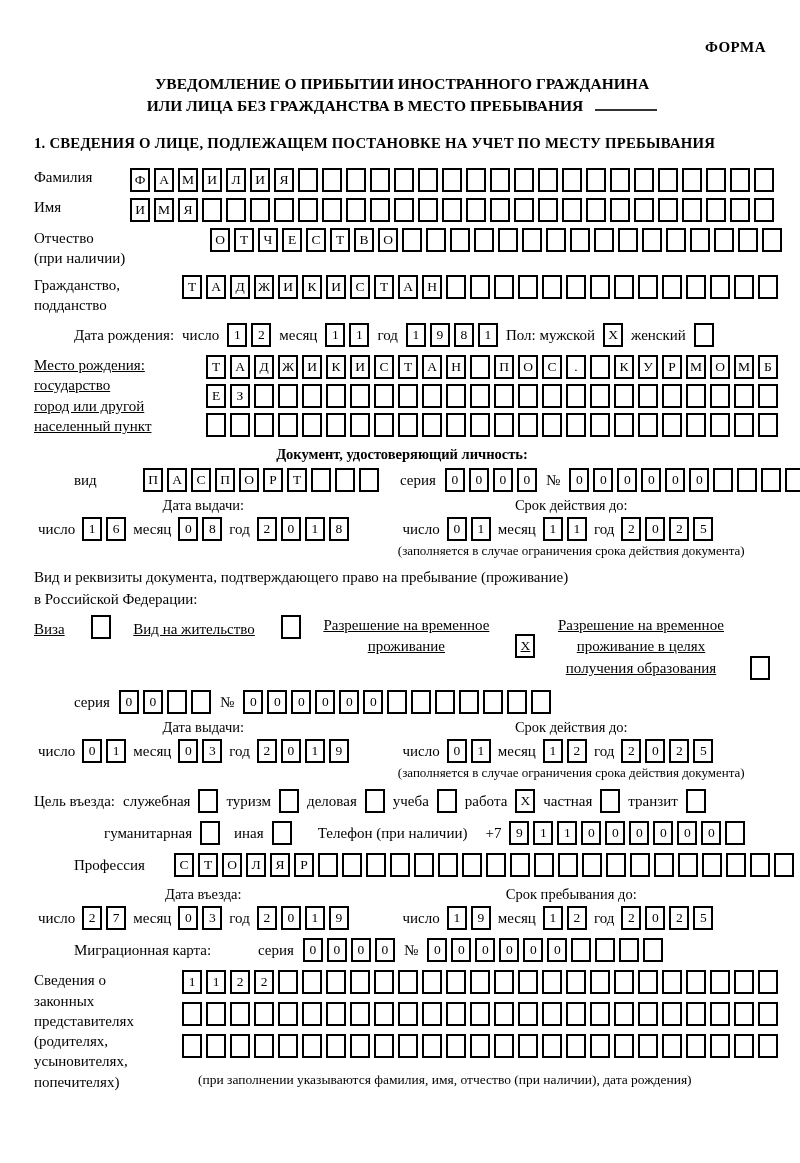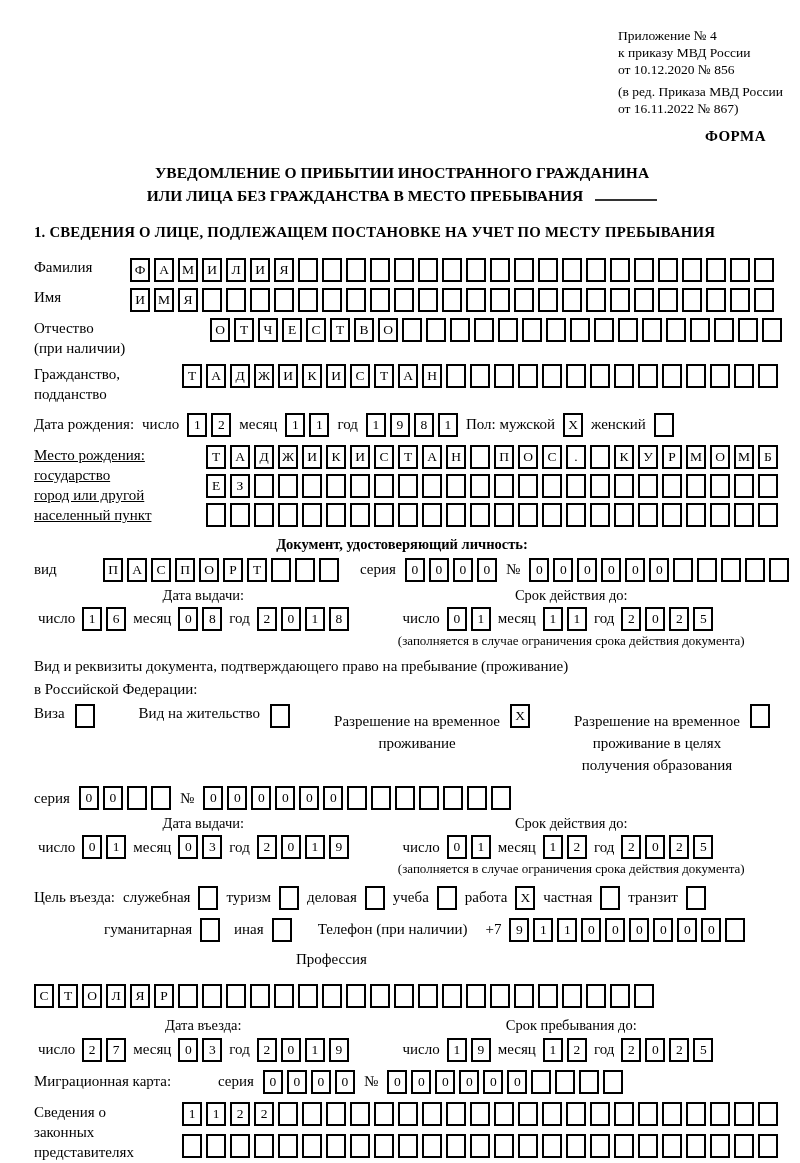--- a/index.html
+++ b/index.html
@@ -11,48 +11,40 @@
   .title{text-align:center;font-weight:bold;font-size:15.5px;margin-top:16px;line-height:1.45;}
   .title-blank{display:inline-block;width:62px;border-bottom:2px solid #333;margin-left:12px;vertical-align:baseline;}
   .section-title{font-weight:bold;font-size:14.8px;margin-top:16px;letter-spacing:.2px;}
   .row{display:flex;align-items:flex-start;margin-top:6px;}
   .lbl{flex:none;}
   .lbl div{line-height:1.35;}
   .cells{display:inline-flex;gap:4px;flex:none;}
   .cell{box-sizing:border-box;display:inline-block;width:20px;height:24px;border:2px solid #000;text-align:center;font-size:13.5px;line-height:20px;background:#fff;}
   .w95{width:96px;} .w175{width:176px;} .w148{width:148px;} .w172{width:172px;text-decoration:underline;}
   .stack{display:flex;flex-direction:column;gap:5px;}
-  .inline{display:inline-flex;align-items:center;gap:6px;flex-wrap:nowrap;}
+  .inline{display:inline-flex;align-items:center;gap:6px;flex-wrap:nowrap;margin-left:40px;}
   .doc-head{text-align:center;font-weight:bold;font-size:14.5px;margin-top:8px;}
   .two-col{display:flex;margin-top:4px;}
   .col-l{width:46%;} .col-r{width:54%;}
   .col-head{text-align:center;font-size:14.5px;}
   .date-line{display:flex;align-items:center;gap:7px;margin-top:3px;}
   .note{font-size:13px;text-align:center;margin-top:2px;white-space:nowrap;}
   .intro{margin-top:6px;line-height:1.5;}
   .opts{display:flex;justify-content:space-between;align-items:flex-start;margin-top:4px;}
-  .opt{display:inline-flex;align-items:flex-start;gap:10px;}
-  .opt-text{text-align:center;line-height:1.45;margin-top:7px;}
+  .opt{display:inline-flex;align-items:flex-end;gap:26px;text-decoration:underline;}
+  .opt-text{text-align:center;line-height:1.45;}
   .purpose-line{display:flex;align-items:center;gap:8px;margin-top:8px;flex-wrap:nowrap;}
   .purpose-line2{margin-left:70px;}
   .rep-note{font-size:13.5px;margin-top:6px;margin-left:150px;}
 </style>
 </head>
 <body>
 
 <div class="page">
 
-  <div class="appendix">
-    <div>Приложение № 4</div>
-    <div>к приказу МВД России</div>
-    <div>от 10.12.2020 № 856</div>
-    <div class="gap"></div>
-    <div>(в ред. Приказа МВД России</div>
-    <div>от 16.11.2022 № 867)</div>
-  </div>
 
   <div class="forma">ФОРМА</div>
 
   <div class="title">
     <span>УВЕДОМЛЕНИЕ О ПРИБЫТИИ ИНОСТРАННОГО ГРАЖДАНИНА</span><br>
     <span>ИЛИ ЛИЦА БЕЗ ГРАЖДАНСТВА В МЕСТО ПРЕБЫВАНИЯ</span><span class="title-blank"></span>
   </div>
 
   <div class="section-title">1. СВЕДЕНИЯ О ЛИЦЕ, ПОДЛЕЖАЩЕМ ПОСТАНОВКЕ НА УЧЕТ ПО МЕСТУ ПРЕБЫВАНИЯ</div>
 
@@ -567,21 +559,21 @@
         <span class="cell">0</span>
         <span class="cell">0</span>
         <span class="cell">0</span>
         <span class="cell">0</span>
         <span class="cell">0</span>
         <span class="cell"></span>
       </span>
   </div>
 
   
-  <div class="row inline" style="gap:16px;margin-top:8px;flex-direction:column;">
+  <div class="row inline" style="gap:4px;margin-top:8px;">
     <span class="lbl w95" style="width:96px;">Профессия</span>
     <span class="cells">
         <span class="cell">С</span>
         <span class="cell">Т</span>
         <span class="cell">О</span>
         <span class="cell">Л</span>
         <span class="cell">Я</span>
         <span class="cell">Р</span>
         <span class="cell"></span>
         <span class="cell"></span>

